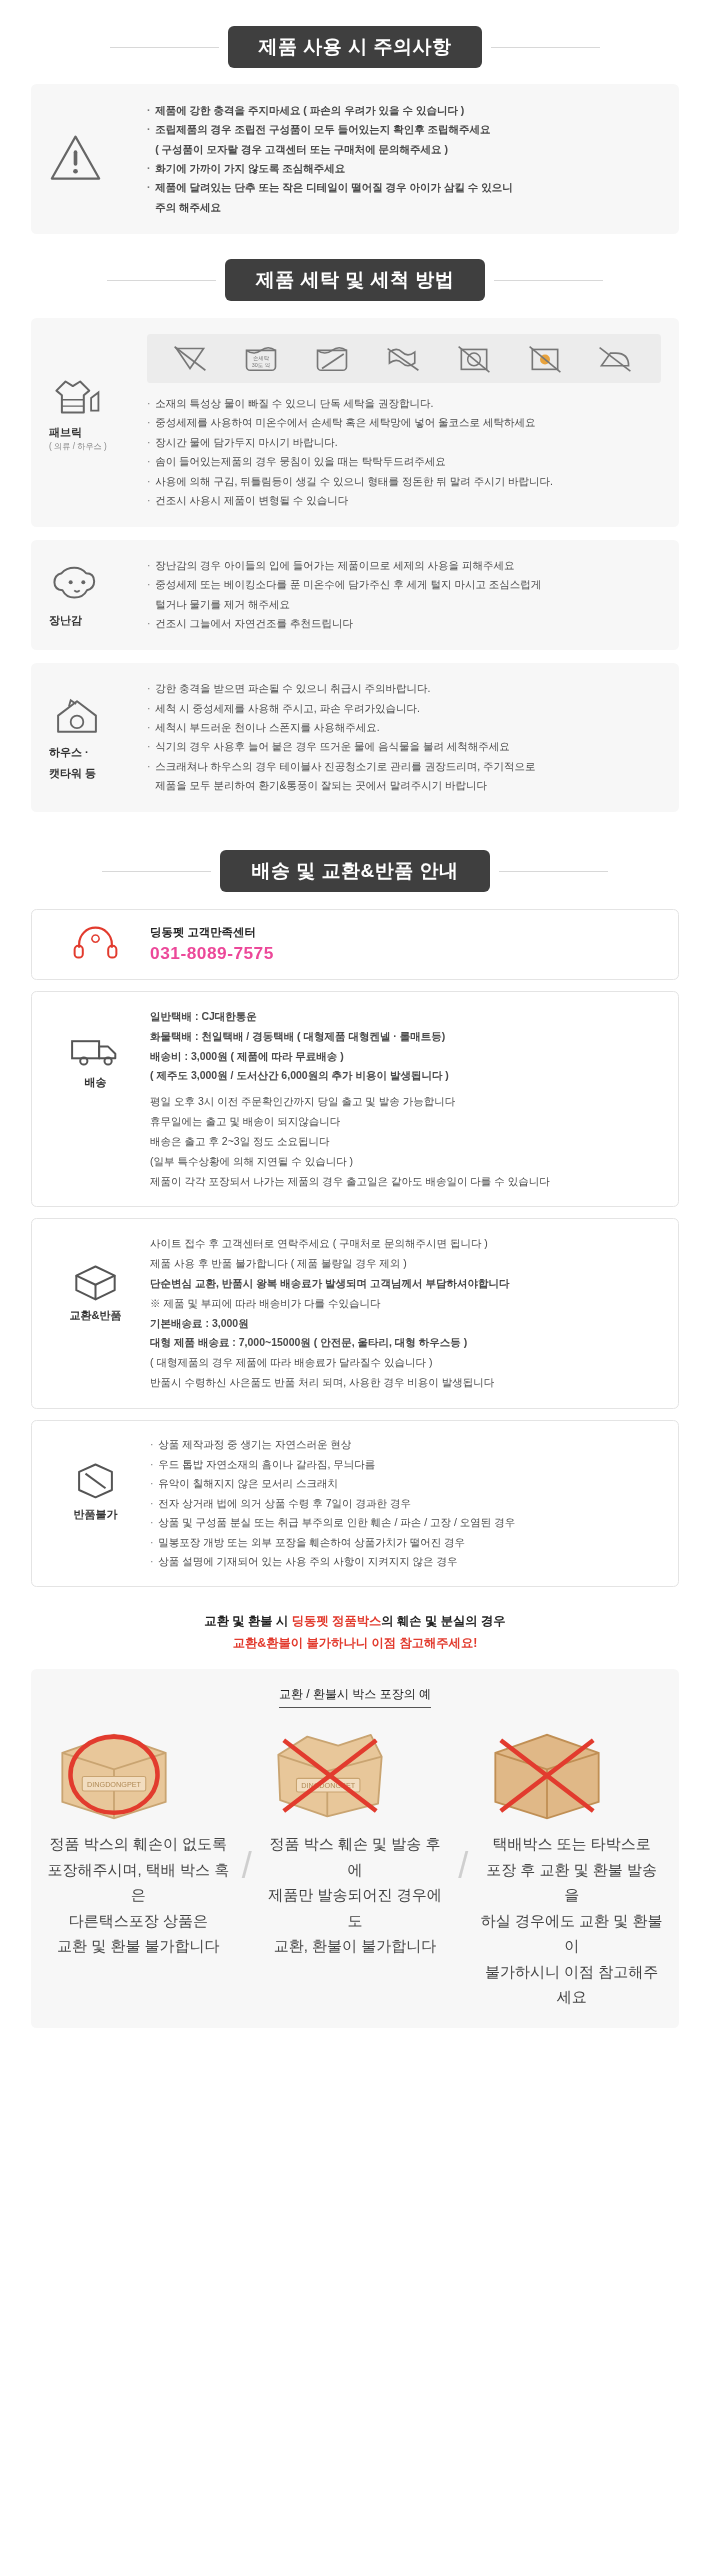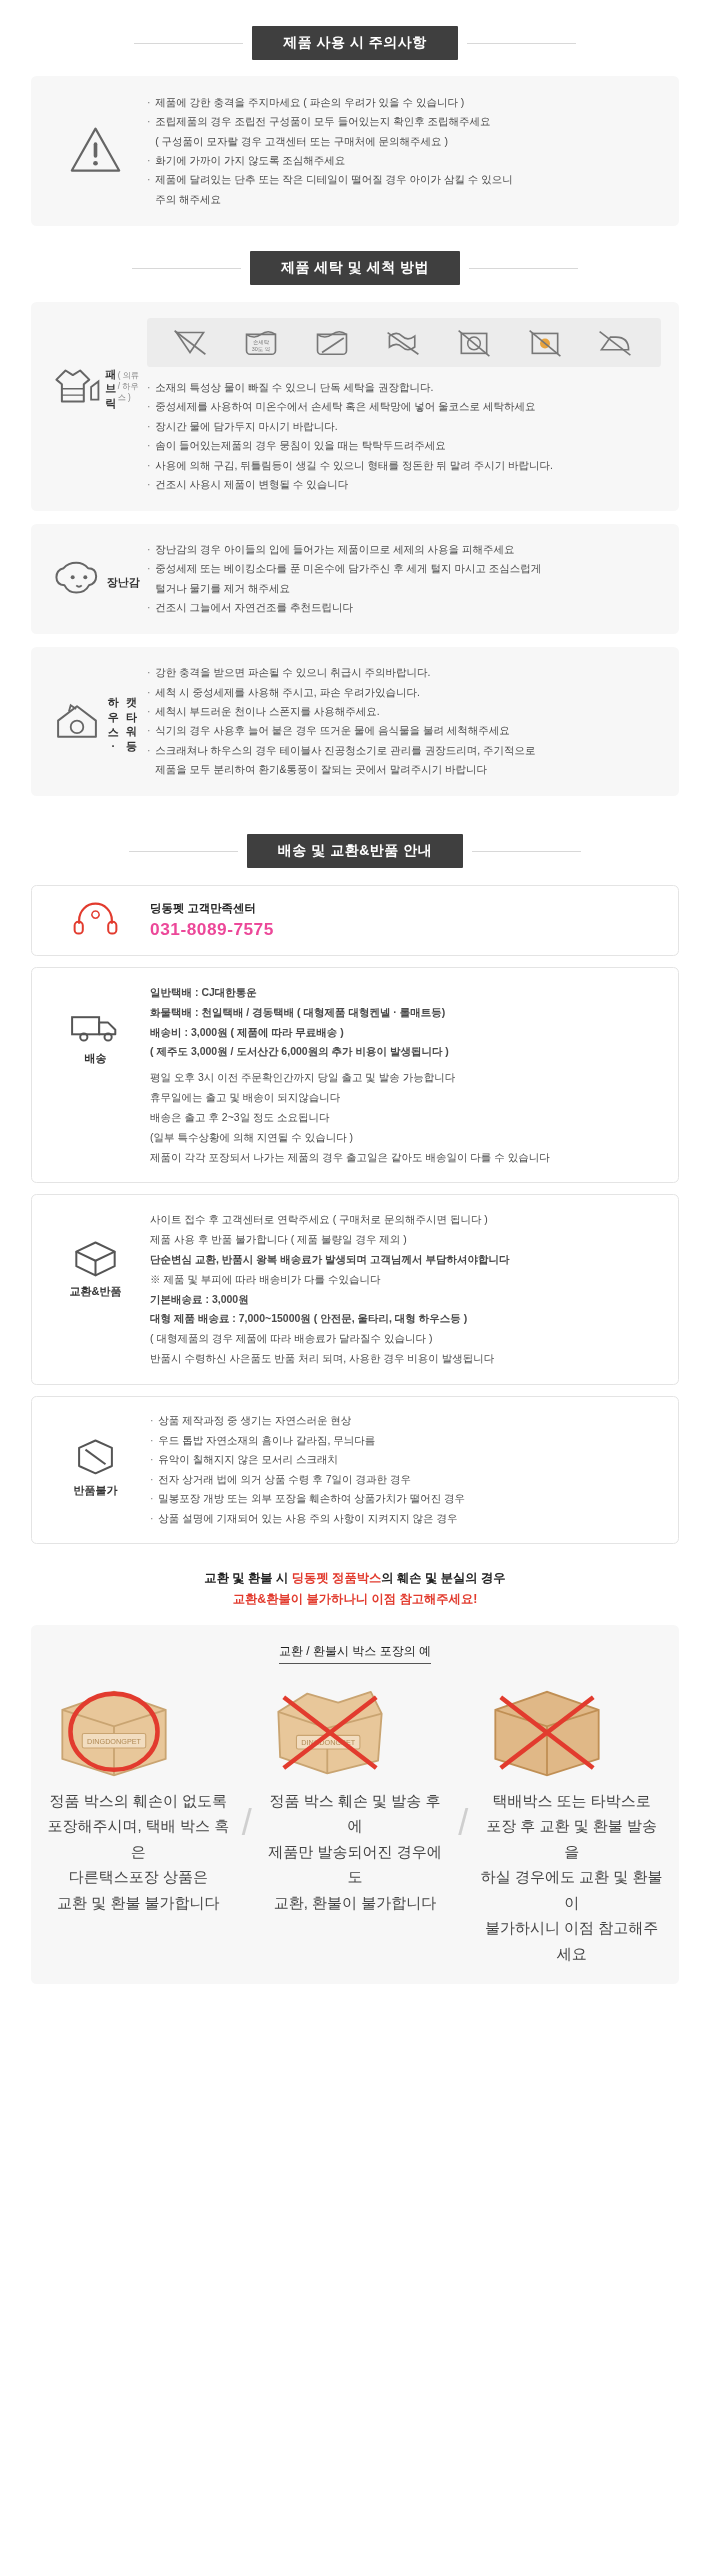--- a/index.html
+++ b/index.html
@@ -11,25 +11,25 @@
     color: #3a3a3a;
     -webkit-font-smoothing: antialiased;
   }
   .page { width: 710px; padding: 0 0 27px 0; }
 
   
   .heading-wrap { display:flex; justify-content:center; margin: 25.5px 0 16.4px 0; }
   .heading {
     background: #3f3f3f;
     color: #ffffff;
-    font-size: 14px;
+    font-size: 19px;
     font-weight: bold;
     letter-spacing: 0.5px;
     padding: 8.2px 31px;
-    border-radius: 1px;
+    border-radius: 6px;
     position: relative;
     text-align:center;
   }
   .heading::before, .heading::after {
     content:"";
     position:absolute;
     top: 50%;
     width: 109px;
     height: 0.9px;
     background: #d8d8d8;
@@ -45,22 +45,22 @@
     border-radius: 5.5px;
     display: flex;
     align-items: center;
     padding: 16.4px 18px;
   }
   .card.align-top { align-items: flex-start; }
   .icon-col {
     width: 98px;
     min-width: 98px;
     display:flex;
-    flex-direction:row;
-    align-items:center;
+    flex-direction:column;
+    align-items:flex-start;
     justify-content:center;
     padding-right: 5.5px;
   }
   .icon-col .lbl {
     margin-top: 6.4px;
     font-size: 11px;
     font-weight: bold;
     color: #333;
     text-align:center;
     line-height: 1.35;
@@ -84,21 +84,21 @@
     content: "·";
     position:absolute;
     left: 0;
     top: 0;
     color:#777;
   }
   ul.lines li.nobullet { padding-left: 8.2px; }
   ul.lines li.nobullet::before { content:""; }
 
   
-  .caution { align-items: center; }
+  .caution { align-items: center; font-weight: bold; }
 
   
   .wash-strip {
     background: #ececec;
     border-radius: 3.6px;
     display:flex;
     justify-content: space-around;
     align-items:center;
     padding: 6.4px 9px;
     margin-bottom: 11px;
@@ -407,20 +407,21 @@
         </svg>
       </span>
       <div class="lbl">반품불가</div>
     </div>
     <div class="info-body">
       <ul class="lines">
         <li>상품 제작과정 중 생기는 자연스러운 현상</li>
         <li>우드 톱밥 자연소재의 흠이나 갈라짐, 무늬다름</li>
         <li>유악이 칠해지지 않은 모서리 스크래치</li>
         <li>전자 상거래 법에 의거 상품 수령 후 7일이 경과한 경우</li>
+        <li>상품 및 구성품 분실 또는 취급 부주의로 인한 훼손 / 파손 / 고장 / 오염된 경우</li>
         <li>밀봉포장 개방 또는 외부 포장을 훼손하여 상품가치가 떨어진 경우</li>
         <li>상품 설명에 기재되어 있는 사용 주의 사항이 지켜지지 않은 경우</li>
       </ul>
     </div>
   </div>
 
   <div class="notice">
     <div>
       <span>교환 및 환불 시 </span><span class="red">딩동펫 정품박스</span><span>의 훼손 및 분실의 경우</span>
     </div>

